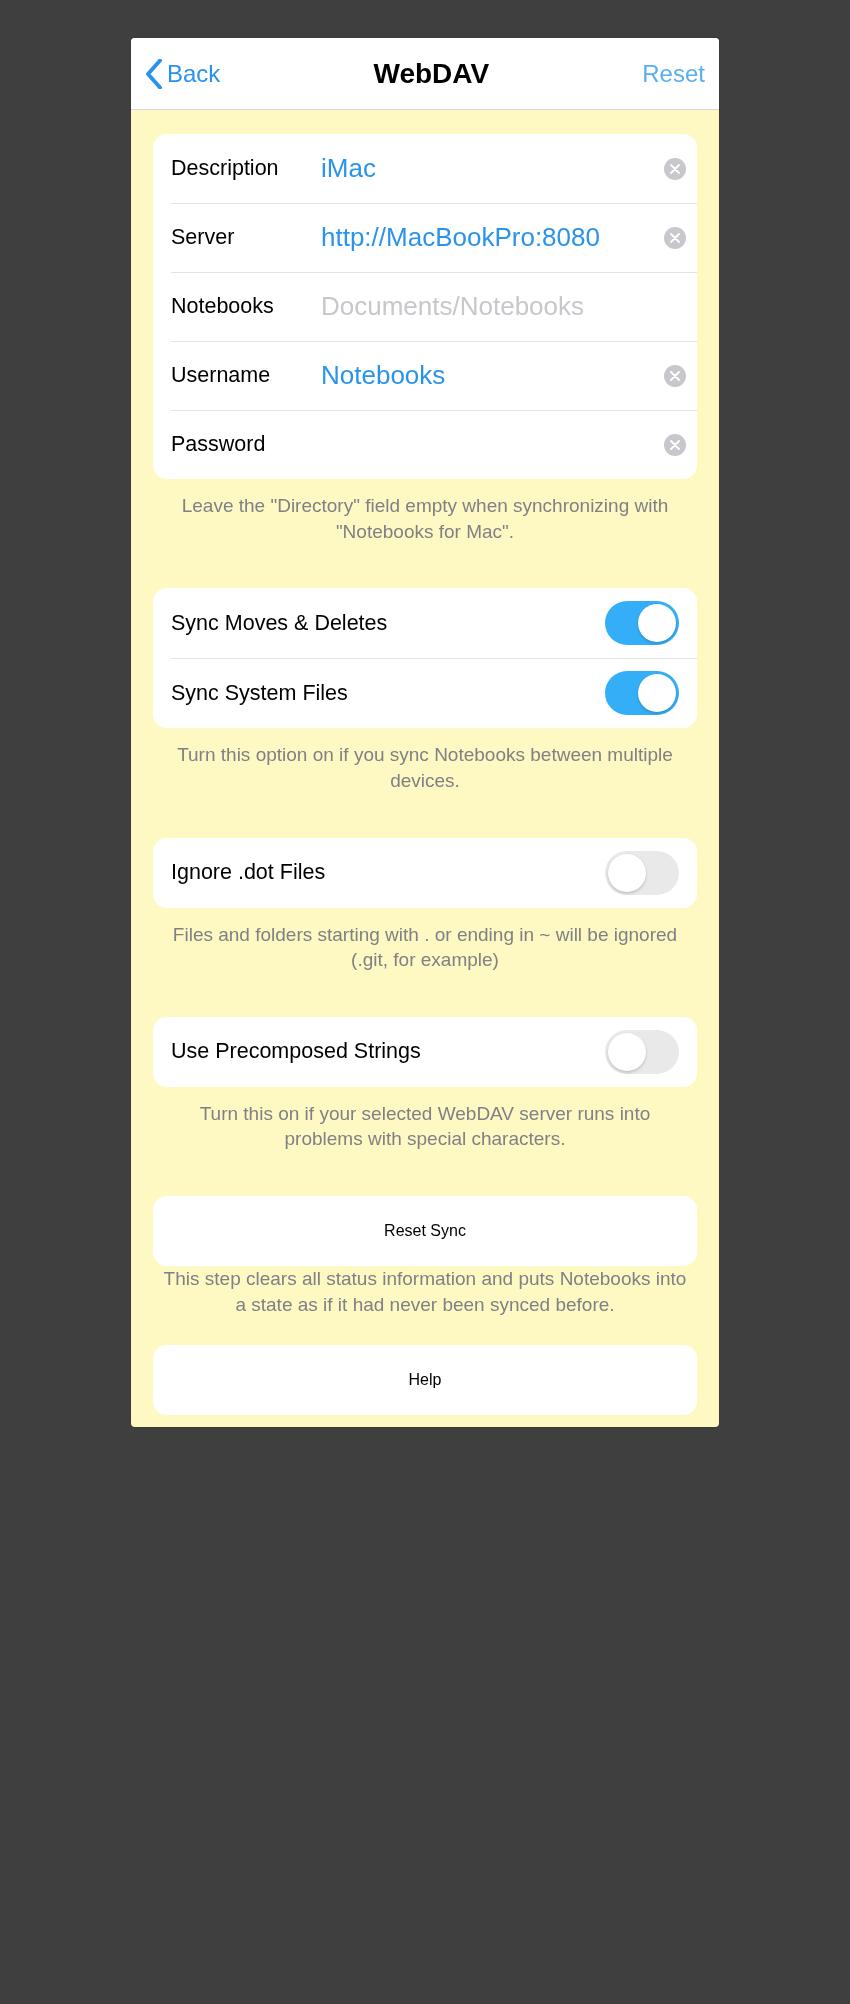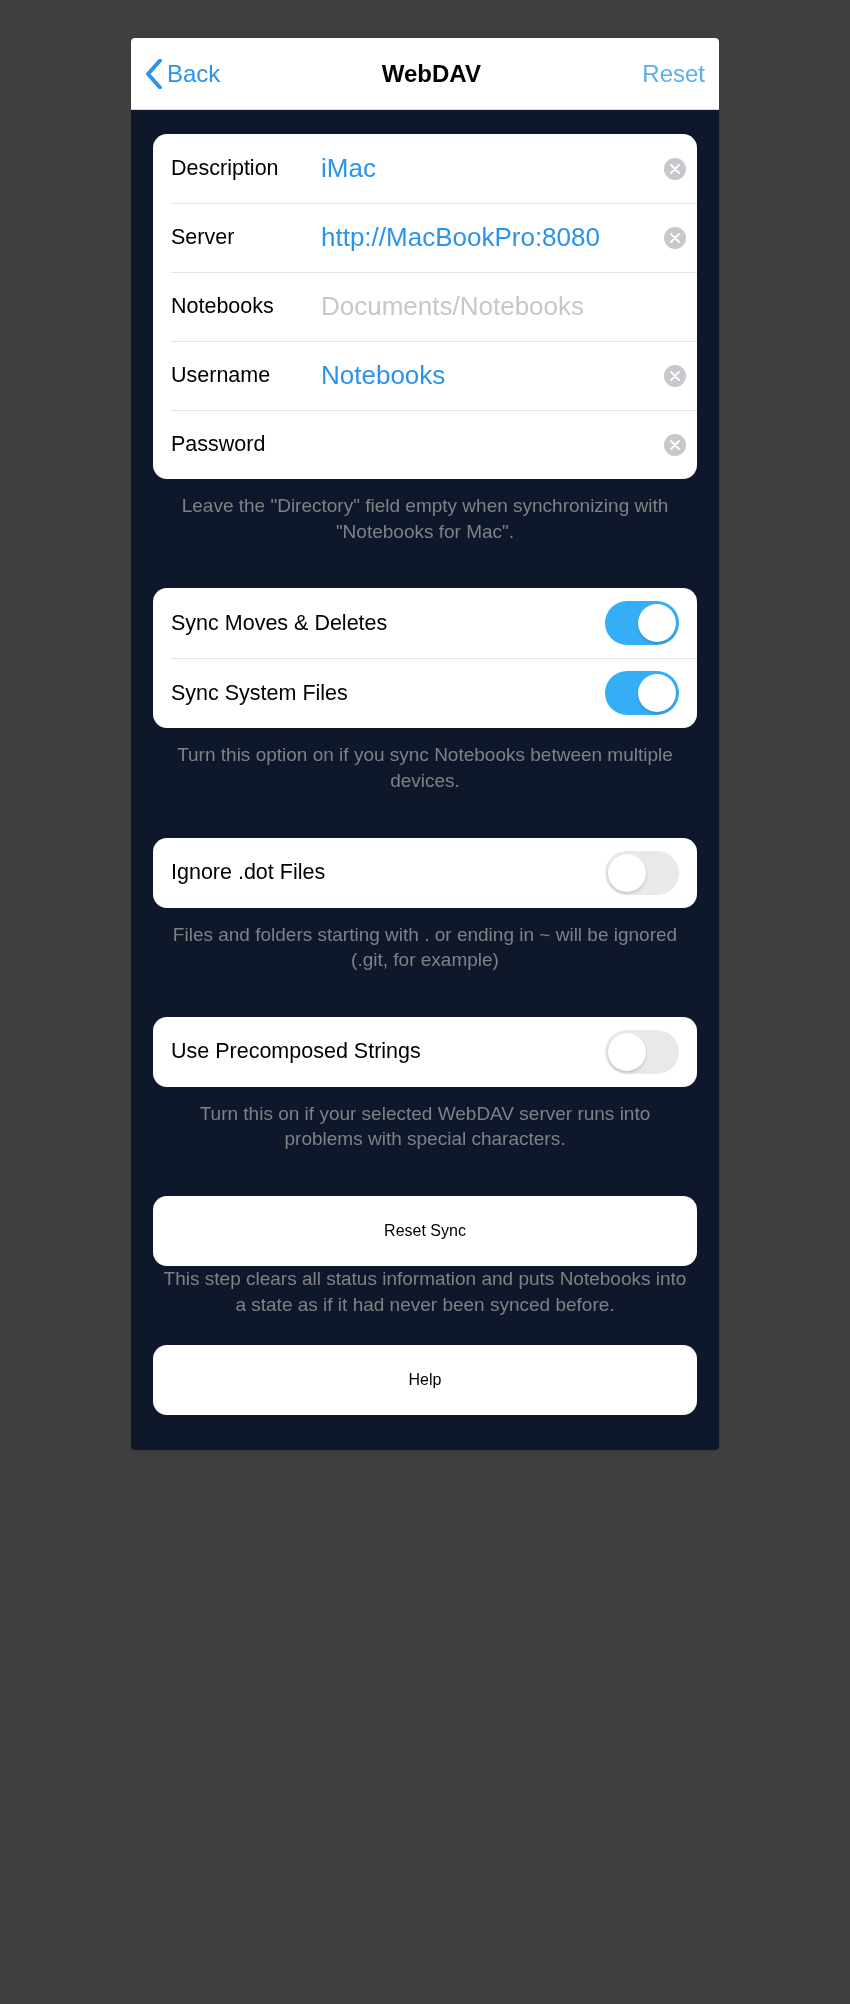--- a/index.html
+++ b/index.html
@@ -7,40 +7,40 @@
   body {
     background: #3f3f3f;
     font-family: -apple-system, "Helvetica Neue", Arial, sans-serif;
     display: flex;
     align-items: flex-start;
     justify-content: center;
     padding: 38px;
   }
   .device {
     width: 588px;
-    background: #0f172a;
+    background: #fef9c3;
     border-radius: 4px;
     overflow: hidden;
     box-shadow: 0 0 0 1px rgba(0,0,0,.05);
   }
   .navbar {
     background: #ffffff;
     height: 72px;
     display: flex;
     align-items: center;
     justify-content: space-between;
     padding: 0 14px;
     border-bottom: 1px solid #d8d8dc;
   }
   .nav-left { display: flex; align-items: center; color: #2a93eb; font-size: 24px; }
   .nav-left svg { width: 18px; height: 30px; margin-right: 4px; }
-  .nav-title { font-size: 24px; font-weight: 700; color: #000; }
+  .nav-title { font-size: 28px; font-weight: 700; color: #000; }
   .nav-right { color: #58aff0; font-size: 24px; }
 
-  .content { padding: 24px 22px 35px 22px; }
+  .content { padding: 24px 22px 12px 22px; }
 
   .group {
     background: #fff;
     border-radius: 14px;
     overflow: hidden;
     margin-bottom: 0;
   }
   .group + .footer-text { margin-top: 14px; }
   .footer-text {
     color: #808085;

